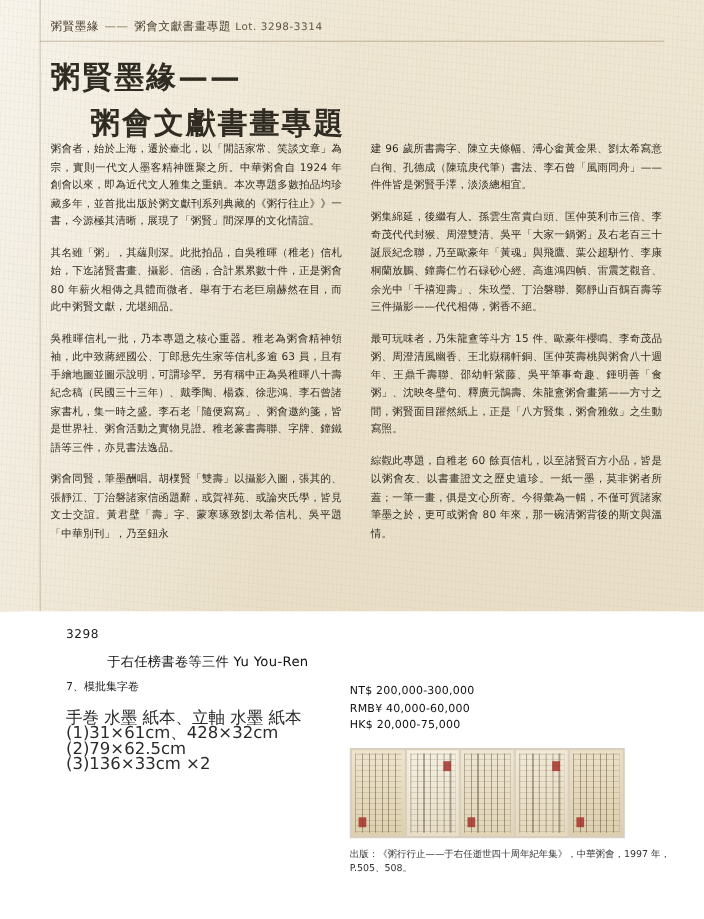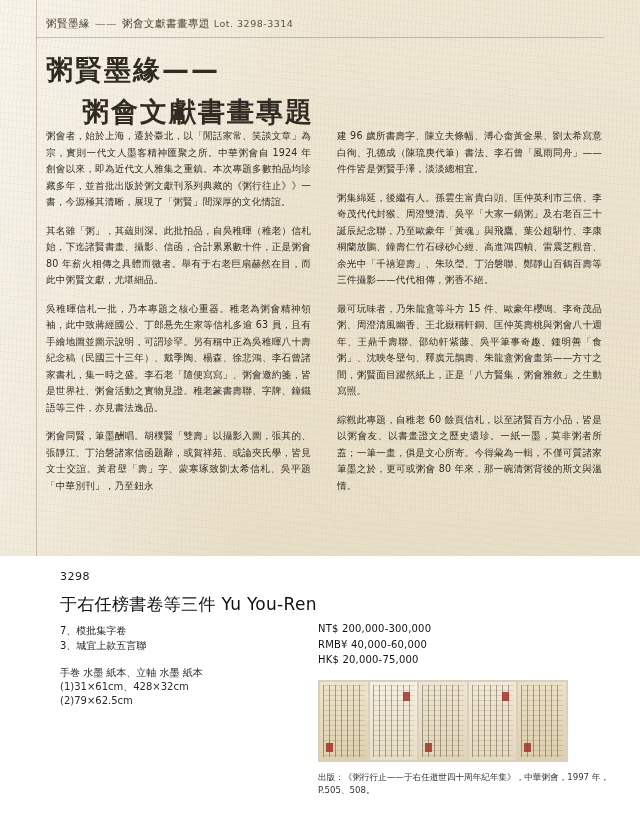--- a/index.html
+++ b/index.html
@@ -142,34 +142,35 @@
     gap: 0;
   }
   .lot-left {
     width: 258px;
   }
   .lot-right {
     width: 260px;
     margin-top: 28px;
   }
   .lot-title {
-    font-size: 17px;
+    font-size: 12px;
     color: #111;
     margin-bottom: 7px;
     letter-spacing: 0.3px;
+    text-align: center;
   }
   .lot-sub {
     font-size: 10px;
     color: #222;
     line-height: 15px;
     margin: 0;
   }
   .lot-medium {
     margin-top: 13px;
-    font-size: 10px;
+    font-size: 15px;
     color: #2b2b2b;
     line-height: 14px;
   }
   .price-line {
     font-size: 10px;
     color: #111;
     line-height: 15.5px;
     letter-spacing: 0.2px;
   }
   .thumbs {
@@ -266,26 +267,26 @@
   </div>
 
   <div class="lot-area">
     <div class="lot-inner">
       <div class="lot-number">3298</div>
 
       <div class="lot-cols">
         <div class="lot-left">
           <div class="lot-title">于右任榜書卷等三件 Yu You-Ren</div>
           <p class="lot-sub">7、模批集字卷</p>
-          <p class="lot-sub">3、城宜上款五言聯</p>
 
           <div class="lot-medium">
             <div>手巻 水墨 紙本、立軸 水墨 紙本</div>
             <div>(1)31×61cm、428×32cm</div>
             <div>(2)79×62.5cm</div>
+            <div>(3)136×33cm ×2</div>
           </div>
         </div>
 
         <div class="lot-right">
           <div class="price-line">NT$ 200,000-300,000</div>
           <div class="price-line">RMB¥ 40,000-60,000</div>
           <div class="price-line">HK$ 20,000-75,000</div>
 
           <div class="thumbs">
             <div class="thumb t1">

